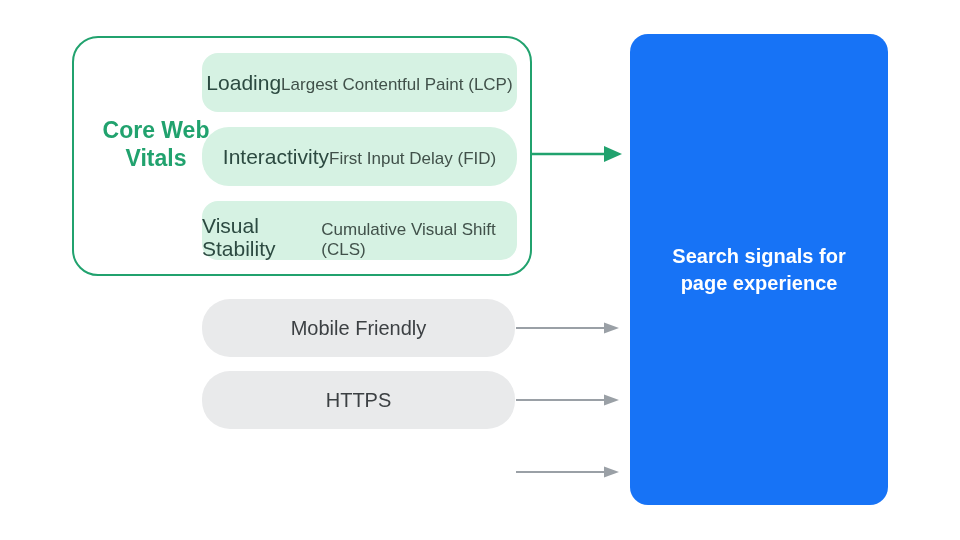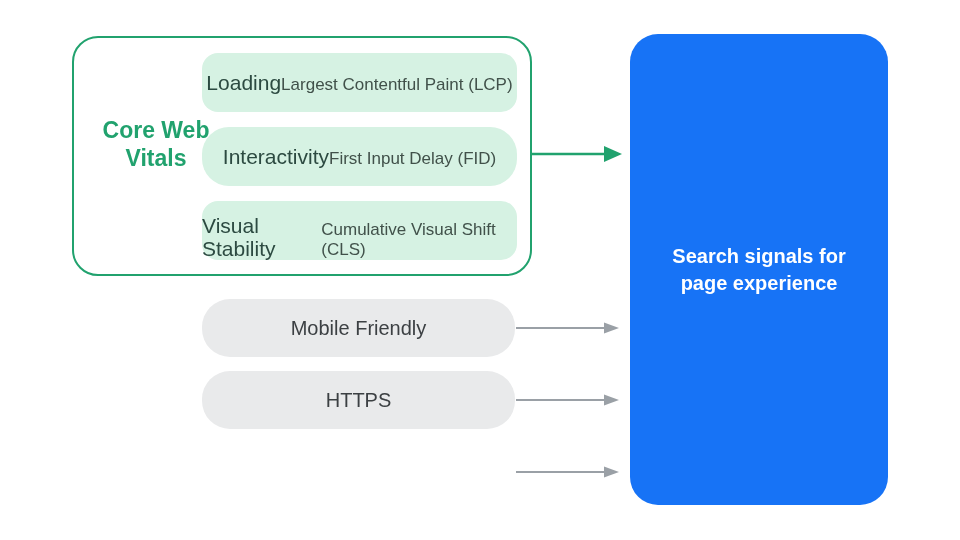--- a/index.html
+++ b/index.html
@@ -74,21 +74,21 @@
   }
   .signal-pill.s0 { top: 299px; }
   .signal-pill.s1 { top: 371px; }
   .signal-pill.s2 { top: 443px; }
 
   
   .result-box {
     position: absolute;
     left: 630px; top: 34px;
     width: 258px; height: 471px;
-    border-radius: 28px;
+    border-radius: 18px;
     background: var(--blue);
     display: flex;
     align-items: center;
     justify-content: center;
   }
   .result-label {
     width: 190px;
     text-align: center;
     color: #ffffff;
     font-size: 20px;

